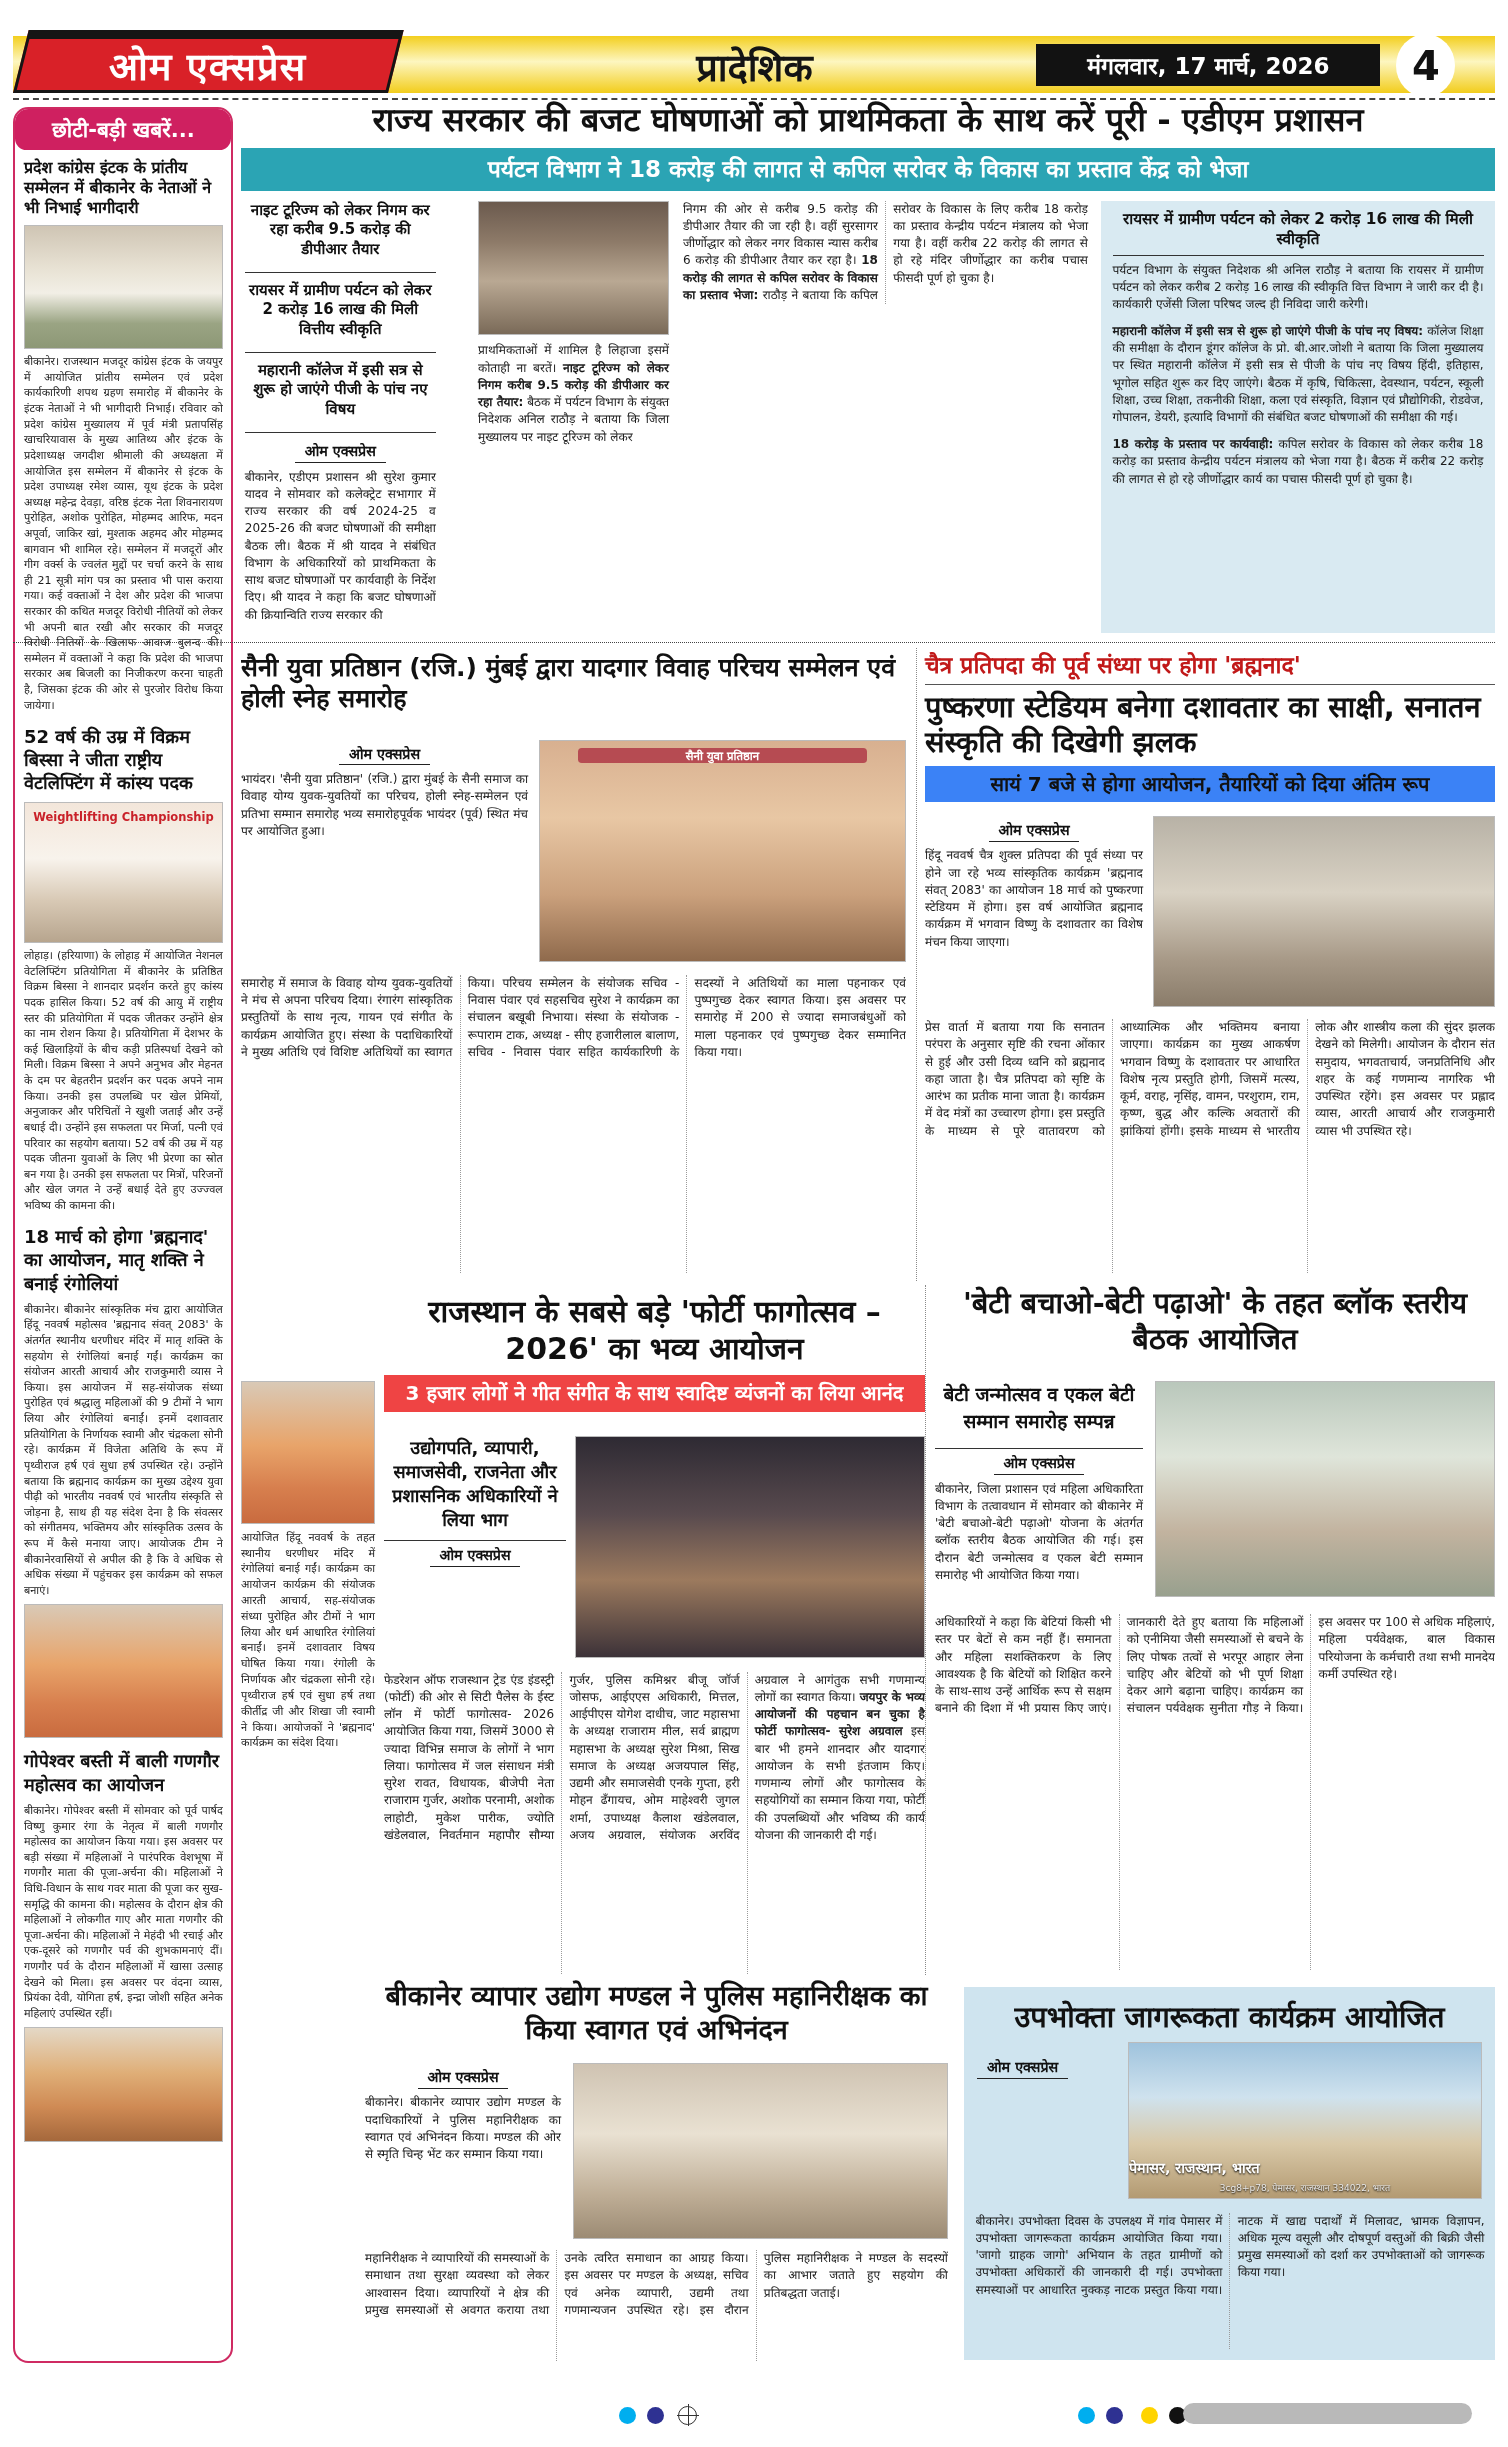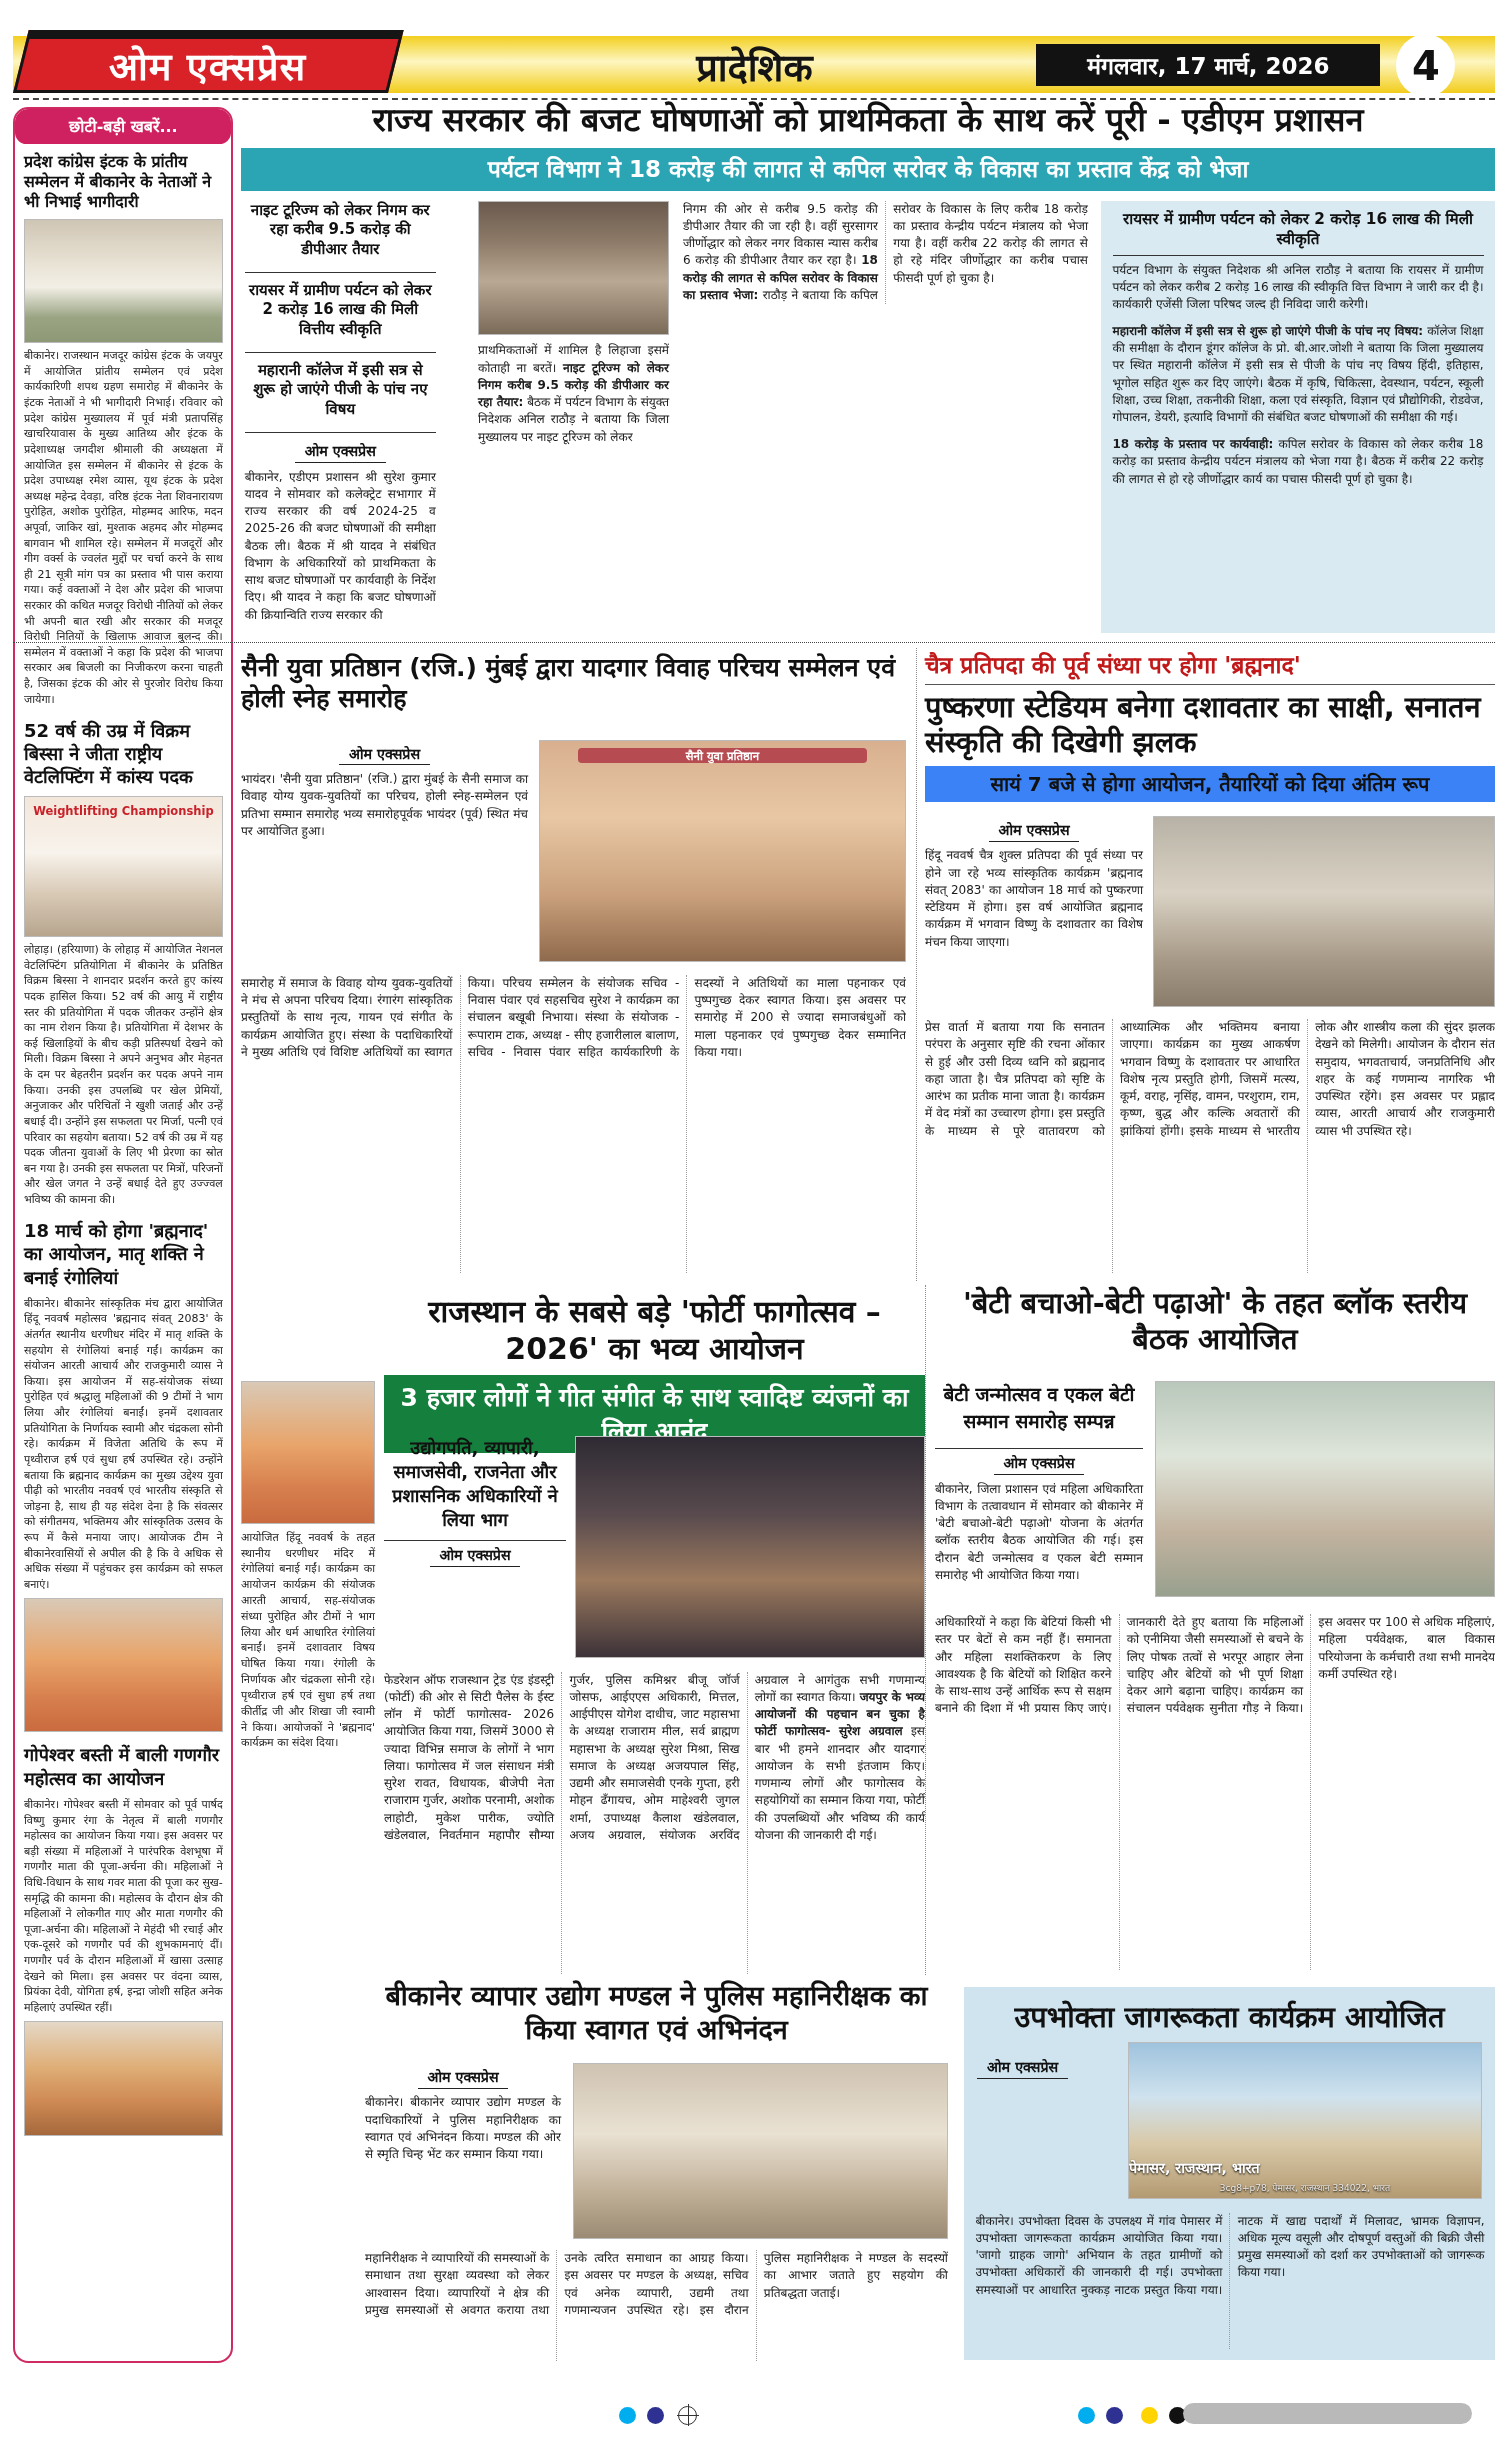--- a/index.html
+++ b/index.html
@@ -17,21 +17,21 @@
   #section-title { position:absolute; left:0; right:0; top:3.8px; text-align:center; font-size:38px; font-weight:bold; color:#141414; }
   #datebox { position:absolute; right:115px; top:7.6px; width:344px; height:42px; background:#121212; color:#fff;
     display:flex; align-items:center; justify-content:center; font-size:23px; font-weight:bold; }
   #pageno { position:absolute; right:40px; top:-1.9px; width:59px; height:63px; background:#fff; border-radius:50%;
     display:flex; align-items:center; justify-content:center; font-size:40px; font-weight:bold; color:#111; }
   .dashline { position:absolute; left:13.4px; right:13.4px; border-top:2.9px dashed #444; }
 
   
   #leftcol { position:absolute; left:13.4px; top:107px; width:220px; height:2256px;
     border:2.9px solid #cf2a62; border-radius:15.3px; overflow:hidden; background:#fff; }
-  #leftcol-title { background:#cf2060; color:#fff; font-size:16px; font-weight:bold; text-align:center;
+  #leftcol-title { background:#cf2060; color:#fff; font-size:21px; font-weight:bold; text-align:center;
     padding:5.7px 3.8px 7.6px; border-radius:0 0 11.5px 11.5px; }
   .lc-art { padding:7.6px 8.6px 3.8px; }
   .lc-head { font-weight:bold; line-height:1.25; border-bottom:1.9px solid #fff; }
   .lc-head.h1 { font-size:16px; }
   .lc-head.h2 { font-size:18px; line-height:1.3; }
   .lc-body { font-size:11px; line-height:1.42; text-align:justify; margin-top:5.7px; color:#1c1c1c; }
   .photo { position:relative; border:1px solid #bbb; overflow:hidden; }
   .photo .banner { position:absolute; left:0; right:0; top:7.6px; text-align:center; color:#c92129; font-weight:bold; font-size:11.5px; }
   .ph-meeting { background:linear-gradient(180deg,#cfc5b4 0%,#e8e2d4 35%,#f2efe6 55%,#9aa483 80%,#8d9876 100%); }
   .ph-weight  { background:linear-gradient(180deg,#f3e6da 0%,#f8f3ec 40%,#d8c9b5 70%,#b7a58e 100%); }
@@ -85,21 +85,21 @@
   #br-photo { position:absolute; left:228px; top:168px; width:342px; height:191px; }
   #br-body { position:absolute; left:0; top:371px; width:570px; height:254px; overflow:hidden; }
 
   
   #lowerband { position:absolute; left:241px; top:1285px; width:1254px; height:690px; overflow:hidden; }
   #rangoli { position:absolute; left:0; top:96px; width:134px; }
   #rangoli .photo { width:134px; height:143px; }
   #rangoli .body { font-size:11px; margin-top:5.7px; }
   #forti { position:absolute; left:143px; top:7.6px; width:541px; }
   #forti-h { font-size:30px; font-weight:bold; text-align:center; line-height:1.25; }
-  #forti-band { margin-top:7.6px; background:#15803d; color:#fff; font-size:25px; font-weight:bold; text-align:center; padding:3.8px 0 5.7px; }
+  #forti-band { margin-top:7.6px; background:#ef4444; color:#fff; font-size:20px; font-weight:bold; text-align:center; padding:3.8px 0 5.7px; }
   #forti-subcol { position:absolute; left:0; top:143px; width:182px; }
   #forti-sub { font-size:18px; font-weight:bold; text-align:center; line-height:1.35; border-bottom:1.4px solid #333; padding-bottom:7.6px; }
   #forti-photo { position:absolute; left:191px; top:143px; width:350px; height:222px; }
   #forti-body { position:absolute; left:0; top:379px; width:541px; height:304px; overflow:hidden; }
   #beti { position:absolute; left:694px; top:0; width:560px; height:690px; }
   #beti-h { font-size:29px; font-weight:bold; text-align:center; line-height:1.25; }
   #beti-leadcol { position:absolute; left:0; top:96px; width:208px; }
   #beti-sub { font-size:19px; font-weight:bold; text-align:center; line-height:1.4; border-bottom:1.4px solid #333; padding-bottom:14px; }
   #beti-photo { position:absolute; left:220px; top:96px; width:340px; height:216px; }
   #beti-body { position:absolute; left:0; top:329px; width:560px; height:356px; overflow:hidden; }

